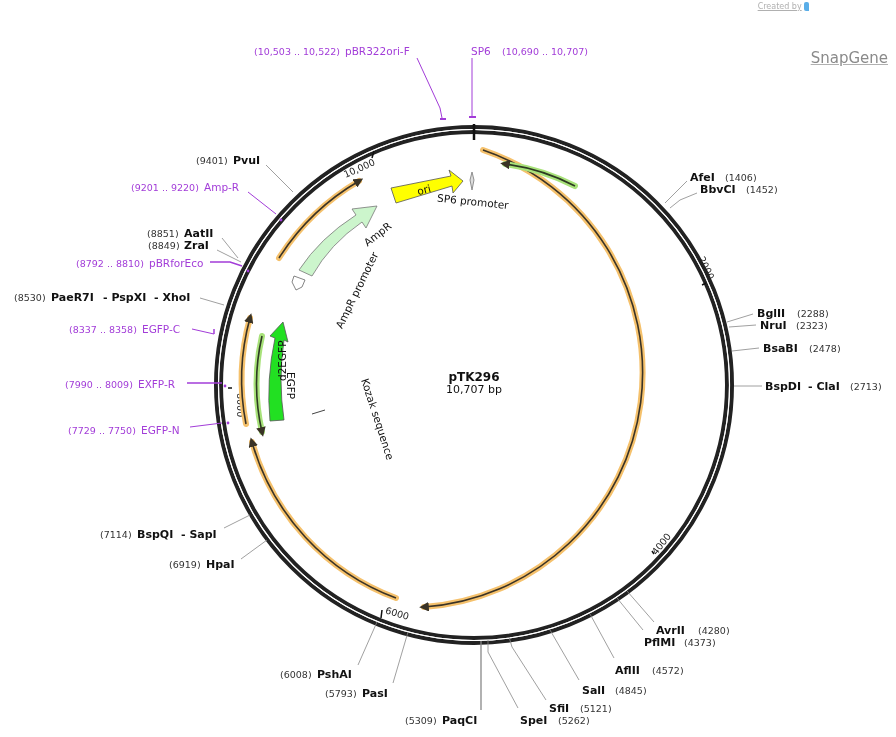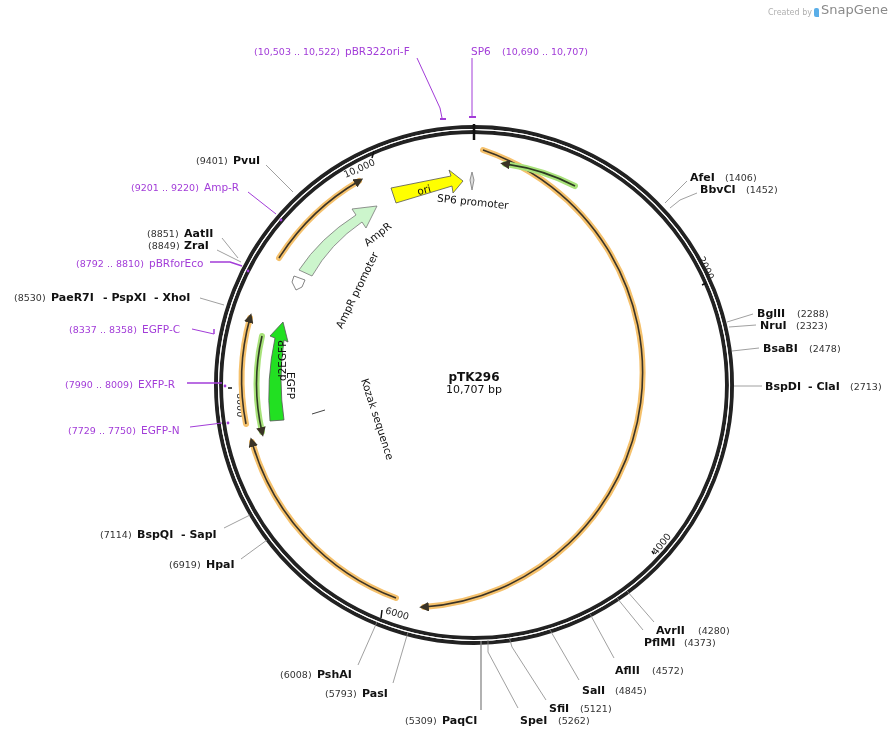--- a/index.html
+++ b/index.html
@@ -1,21 +1,21 @@
 <!DOCTYPE html>
 <html><head>
 <meta charset="utf-8">
 <style>
   html, body { margin: 0; padding: 0; background: #ffffff; }
   body { width: 896px; height: 737px; position: relative; overflow: hidden;
          font-family: "DejaVu Sans", sans-serif; }
   #map { position: absolute; left: 0; top: 0; }
   .credit { position: absolute; right: 8px; top: 2px; font-size: 8px; color: #b0b0b0;
-            font-family: "DejaVu Sans", sans-serif; display: flex; align-items: flex-end; gap: 2px; }
-  .credit .brand { color: #8a8a8a; font-size: 13px; }
+            font-family: "DejaVu Sans", sans-serif; display: flex; align-items: flex-start; gap: 2px; text-decoration: underline; }
+  .credit .brand { color: #8a8a8a; font-size: 15px; margin-top: 47px; }
   .credit .logo { display: inline-block; width: 5px; height: 9px; background: #5aaee8; border-radius: 2px 2px 0 2px; }
   text { font-family: "DejaVu Sans", sans-serif; }
   .site-name { font-weight: bold; font-size: 11px; fill: #111; }
   .site-pos { font-size: 9.5px; fill: #333; }
   .primer { font-size: 10.5px; fill: #a23cd8; }
   .primer-pos { font-size: 9.5px; fill: #a23cd8; }
   .tick-label { font-size: 9.5px; fill: #222; }
   .feat-label { font-size: 10.5px; fill: #111; }
   .title { font-weight: bold; font-size: 12px; fill: #111; }
   .subtitle { font-size: 11px; fill: #111; }

